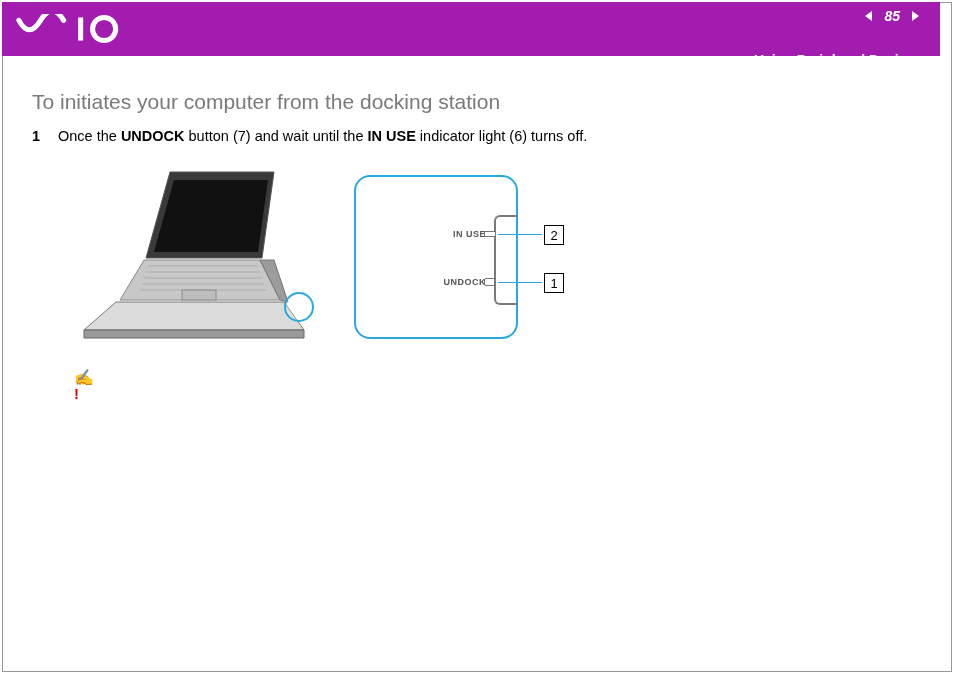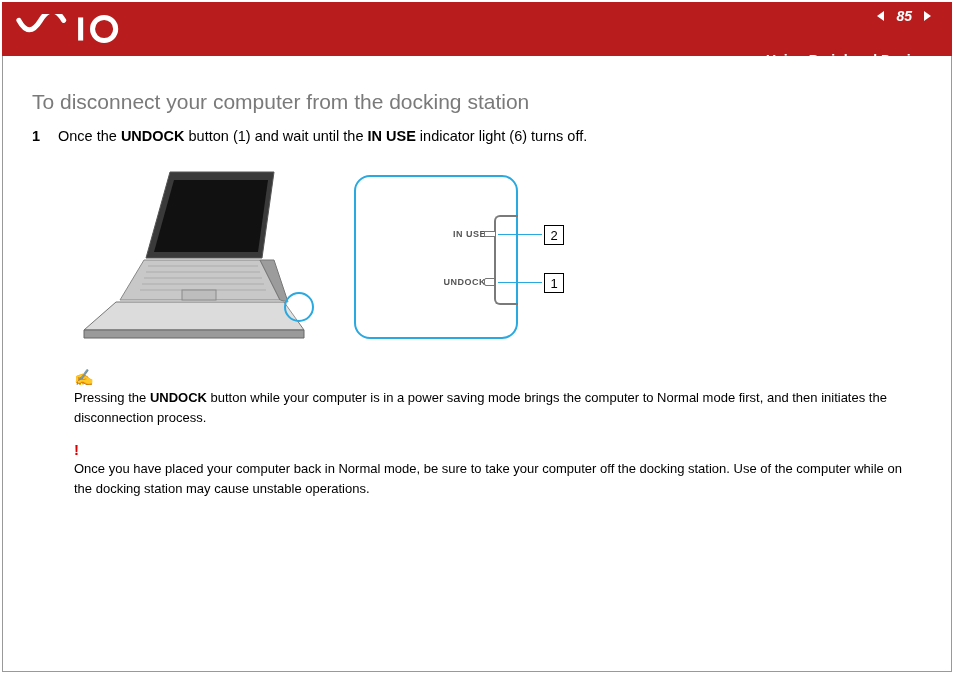--- a/index.html
+++ b/index.html
@@ -1,21 +1,21 @@
 <!DOCTYPE html>
 <html><head>
 <meta charset="utf-8">
 <style>
   html,body{margin:0;padding:0;width:954px;height:674px;background:#fff;
     font-family:Arial,Helvetica,sans-serif;color:#000;position:relative;
     overflow:hidden;}
   .page-border{position:absolute;inset:2px;border:1px solid #999;}
   
-  .hdr{position:absolute;left:2px;right:2px;top:2px;height:54px;
-    background:#b91c1c;color:#fff;}
+  .hdr{position:absolute;left:2px;right:14px;top:2px;height:54px;
+    background:#a21caf;color:#fff;}
   .hdr .logo{position:absolute;left:14px;top:12px;height:30px;}
   .hdr .pgnav{position:absolute;right:18px;top:6px;display:flex;
     align-items:center;gap:8px;font:italic 700 14px Arial;}
   .hdr .pgnav svg{display:block;}
   .hdr .section{position:absolute;right:18px;top:30px;
     font:700 14px Arial;color:#fff;margin-top:20px;}
   
   .content{position:absolute;left:32px;right:32px;top:90px;}
   h2{margin:0 0 14px 0;font:400 21px Arial;color:#7a7a7a;}
   ol.steps{margin:0;padding:0;list-style:none;}
@@ -72,27 +72,27 @@
       </svg>
     <span>85</span>
     <svg width="14" height="14" viewBox="0 0 14 14">
         <path d="M4 2 L11 7 L4 12 Z" fill="#fff"></path>
       </svg>
   </div>
   <div class="section">Using Peripheral Devices</div>
 </div>
 
 <div class="content">
-  <h2>To disconnect your computer from the docking station</h2>
+  <h2>To initiates your computer from the docking station</h2>
 
   <ol class="steps">
     <li>
       <span class="num">1</span>
       <span>
-        <span>Once the </span><b>UNDOCK</b><span> button (1) and wait until the </span><b>IN USE</b><span> indicator light (6) turns off.</span>
+        <span>Once the </span><b>UNDOCK</b><span> button (7) and wait until the </span><b>IN USE</b><span> indicator light (6) turns off.</span>
       </span>
     </li>
   </ol>
 
   <div class="figwrap">
     <div class="laptop-slot">
       <svg viewBox="0 0 250 190" width="250" height="190">
 
         <path d="M10 168 L230 168 L210 140 L42 140 Z" fill="#dcdcdc" stroke="#777"></path>
         <path d="M10 168 L230 168 L230 176 L10 176 Z" fill="#9a9a9a" stroke="#666"></path>
@@ -125,19 +125,15 @@
       <div class="btn b1"></div>
       <div class="lead le1"></div>
       <div class="lead le2"></div>
       <div class="tag t2">2</div>
       <div class="tag t1">1</div>
     </div>
   </div>
 
   <div class="notes">
     <div class="noteicon">✍</div>
-    <p>
-      <span>Pressing the </span><b>UNDOCK</b><span> button while your computer is in a power saving mode brings the computer to Normal mode first, and then initiates the disconnection process.</span>
-    </p>
     <div class="warnicon">!</div>
-    <p>Once you have placed your computer back in Normal mode, be sure to take your computer off the docking station. Use of the computer while on the docking station may cause unstable operations.</p>
   </div>
 </div>
 
 </body></html>

